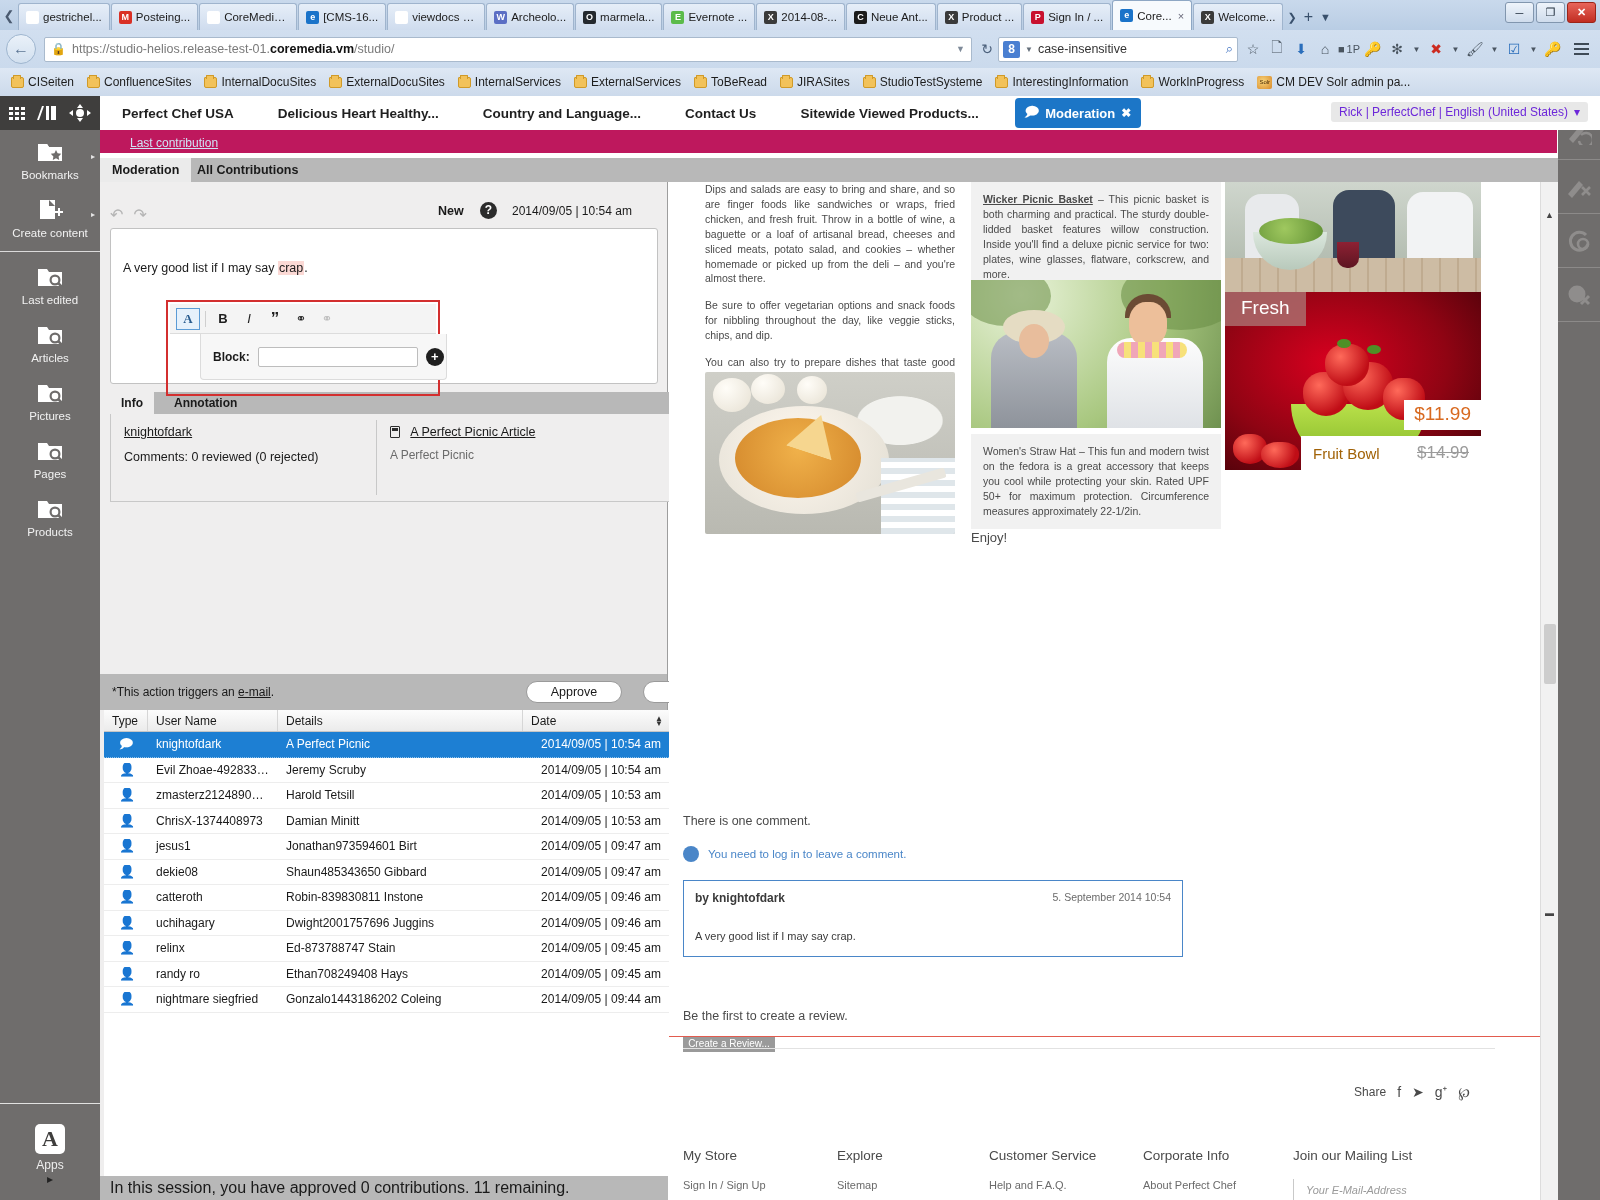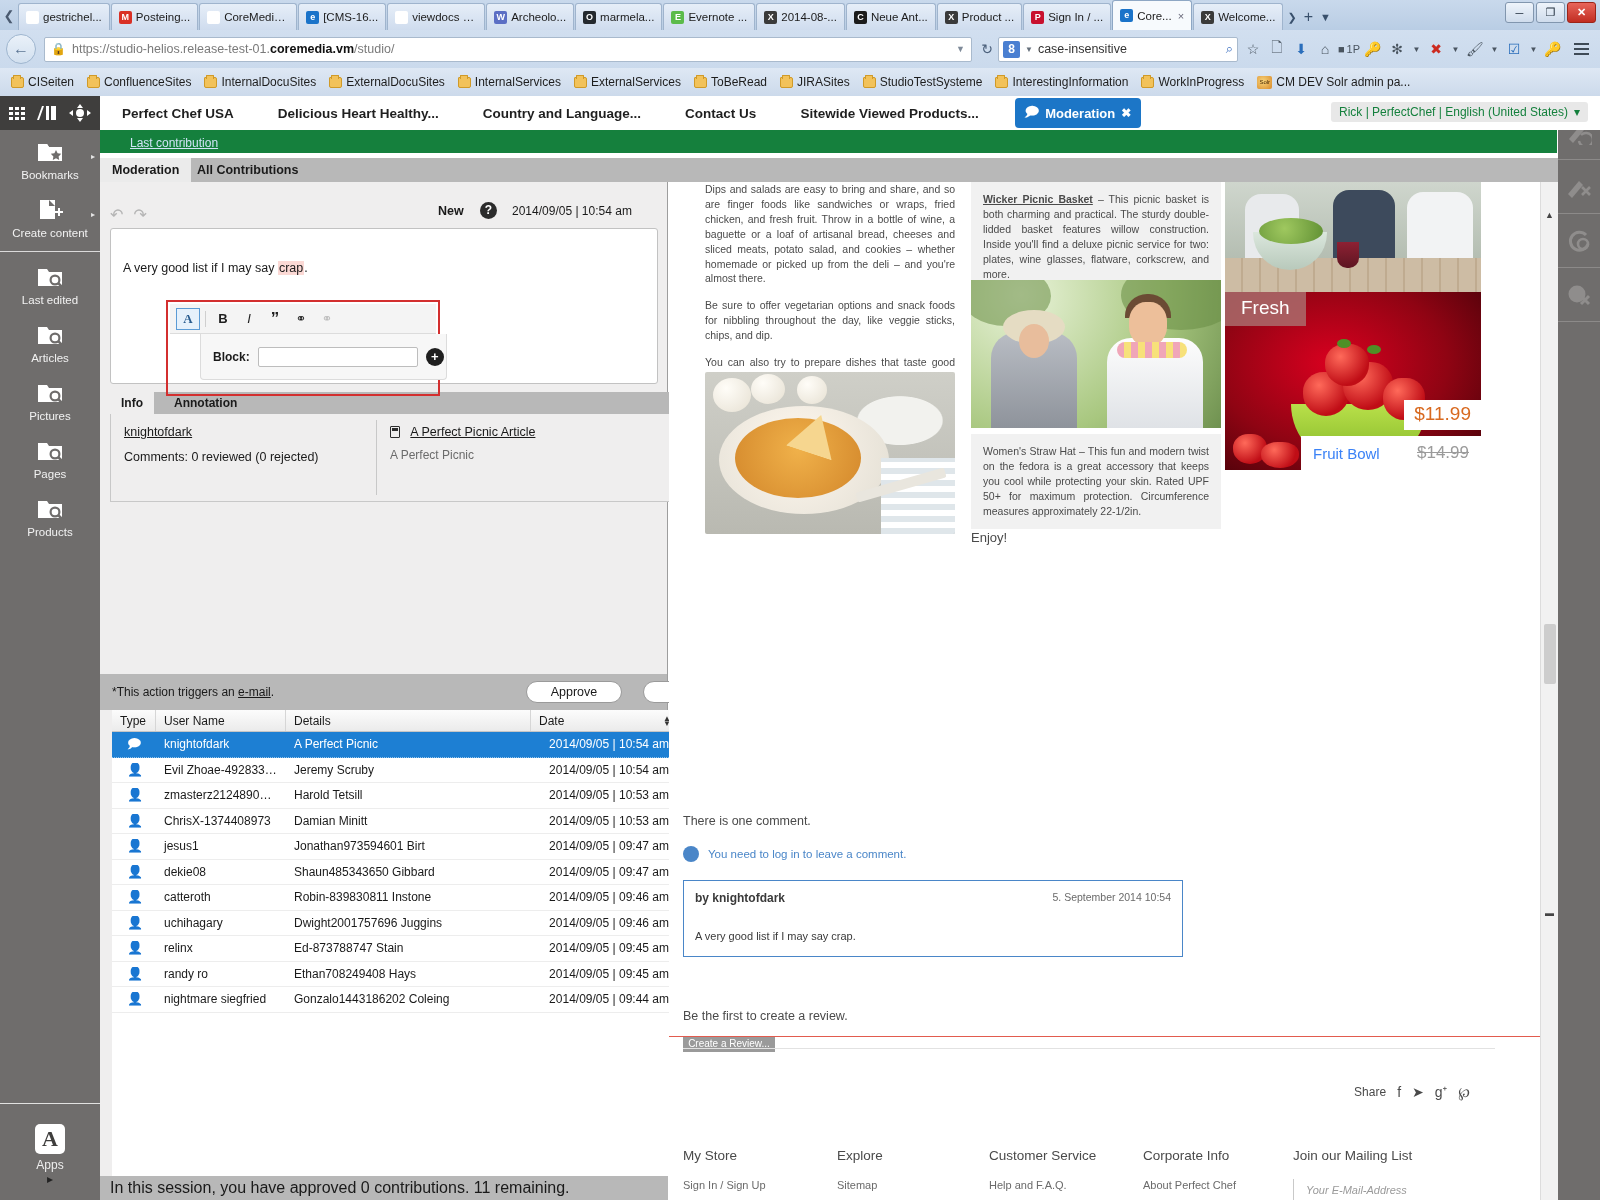--- a/index.html
+++ b/index.html
@@ -78,21 +78,21 @@
   .studio { position:absolute; left:0; top:96px; width:1600px; height:1104px; background:#fff; }
 
   
   .sitenav { position:absolute; left:100px; top:0; width:1500px; height:34px; background:#fff;
              display:flex; align-items:center; }
   .sitenav-item { font-size:13.5px; font-weight:bold; color:#1f1f1f; padding:0 22px; white-space:nowrap; }
   .modchip { display:flex; align-items:center; gap:6px; background:#1c76c7; color:#fff;
              border-radius:4px; padding:4px 10px; font-size:13px; font-weight:bold; margin-left:14px; }
   .modchip .cx { font-weight:bold; font-size:12px; }
   .userchip { position:absolute; right:12px; top:6px; background:#e8e8e8; border-radius:3px;
-              padding:3px 8px; font-size:12px; color:#15803d; display:flex; align-items:center; gap:6px; }
+              padding:3px 8px; font-size:12px; color:#6d28d9; display:flex; align-items:center; gap:6px; }
 
   
   .rail { position:absolute; left:0; top:0; width:100px; height:1104px; background:#6f6d6c; }
   .railtop { height:34px; background:#3f3e3d; display:flex; align-items:center; justify-content:space-around;
              padding:0 4px; }
   .railtop .ri { color:#fff; display:flex; align-items:center; }
   .dots { display:grid; grid-template-columns:repeat(3,4px); grid-template-rows:repeat(3,3px); gap:2px; }
   .dots i { background:#fff; display:block; width:4px; height:3px; }
   .railitem { position:relative; padding:9px 0 7px; text-align:center; color:#fff; }
   .railitem .ficon { width:30px; height:26px; margin:0 auto 4px; position:relative; }
@@ -105,21 +105,21 @@
   .appsbox .flabel { font-size:12px; color:#eee; }
   .appsdiv { position:absolute; left:0; bottom:96px; width:100px; height:1px; background:#fff; opacity:.8; }
 
   
   .rrail { position:absolute; right:0; top:0; width:42px; height:1104px; background:#6f6d6c; }
   .rrailtop { height:10px; background:#1c76c7; }
   .rrailitem { height:54px; display:flex; align-items:center; justify-content:center;
                border-bottom:1px solid #8c8a89; color:#8f8d8c; font-size:22px; }
 
   
-  .modbar { position:absolute; left:100px; top:34px; width:1458px; height:23px; background:#15803d; }
+  .modbar { position:absolute; left:100px; top:34px; width:1458px; height:23px; background:#be185d; }
   .modbar a { position:absolute; left:30px; top:6px; color:#cfe3f6; font-size:12px;
               text-decoration:underline; }
   .modbar .rsplit { position:absolute; right:0; top:0; width:1px; height:28px; background:#fff; }
 
   
   .tabsrow { position:absolute; left:100px; top:62px; width:1458px; height:24px; background:#b8b8b8; }
   .mtab { position:absolute; top:0; height:24px; padding:0 12px; font-size:12.5px; font-weight:bold;
           color:#1a1a1a; line-height:24px; }
   .mtab.sel { background:#ebebeb; }
 
@@ -181,21 +181,21 @@
   .actionbar { position:absolute; left:0; top:492px; width:567px; height:36px; background:#b8b8b8;
                display:flex; align-items:center; }
   .actionbar .note { font-size:12px; color:#1a1a1a; margin-left:12px; }
   .actionbar .note u { text-decoration:underline; }
   .abtn { width:96px; height:22px; border-radius:11px; background:#fff; border:1px solid #9a9a9a;
           font-size:12.5px; color:#1a1a1a; display:flex; align-items:center; justify-content:center; }
   .abtn.approve { position:absolute; left:426px; }
   .abtn.reject  { position:absolute; left:543px; }
 
   
-  .tablewrap { position:absolute; left:12px; top:528px; width:567px; height:490px; background:#fff; }
+  .tablewrap { position:absolute; left:4px; top:528px; width:567px; height:490px; background:#fff; }
   .thead { display:flex; height:22px; background:linear-gradient(#fcfcfc,#ebebeb);
            border-bottom:1px solid #c6c6c6; font-size:12px; color:#1a1a1a; }
   .th { display:flex; align-items:center; padding:0 8px; border-right:1px solid #d6d6d6; }
   .th.c-type    { width:44px; }
   .th.c-user    { width:130px; }
   .th.c-details { width:245px; }
   .th.c-date    { flex:1; justify-content:space-between; border-right:none; }
   .sortarrows { display:flex; flex-direction:column; line-height:5px; font-size:8px; color:#333; }
   .trow { display:flex; height:25.5px; font-size:12px; color:#1a1a1a; align-items:center;
           border-bottom:1px solid #ededed; }
@@ -317,21 +317,21 @@
   .b2 { left:118px; bottom:60px; width:50px; height:48px; }
   .b3 { left:158px; bottom:50px; width:42px; height:42px; }
   .b4 { left:100px; bottom:84px; width:44px; height:42px; }
   .b5 { left:8px; bottom:6px; width:34px; height:30px; }
   .b6 { left:36px; bottom:2px; width:38px; height:26px; }
   .leafy { position:absolute; width:14px; height:9px; border-radius:50%; background:#4e9026; }
   .pricebig { position:absolute; right:0; bottom:40px; background:#fff; color:#d8691f; font-size:19px;
               padding:3px 10px 5px; }
   .pricerow { position:absolute; right:0; bottom:0; width:180px; height:34px; background:#fff;
               display:flex; align-items:center; justify-content:space-between; padding:0 12px; }
-  .pricerow .nm { font-size:15px; color:#3b82f6; }
+  .pricerow .nm { font-size:15px; color:#a16207; }
   .pricerow .old { font-size:17px; color:#9b9b9b; text-decoration:line-through; }
 
   
   .shareline { position:absolute; left:14px; top:866px; width:812px; height:1px; background:#e2e2e2; }
   .sharerow { position:absolute; right:88px; top:900px; display:flex; align-items:center; gap:11px;
               font-size:12px; color:#4a4a4a; }
   .sharerow .gl { font-size:14px; color:#4a4a4a; }
   .footer { position:absolute; left:0; top:940px; width:871px; height:230px; background:#fff;
             font-size:11px; color:#6a6a6a; }
   .fcol { position:absolute; top:26px; }

